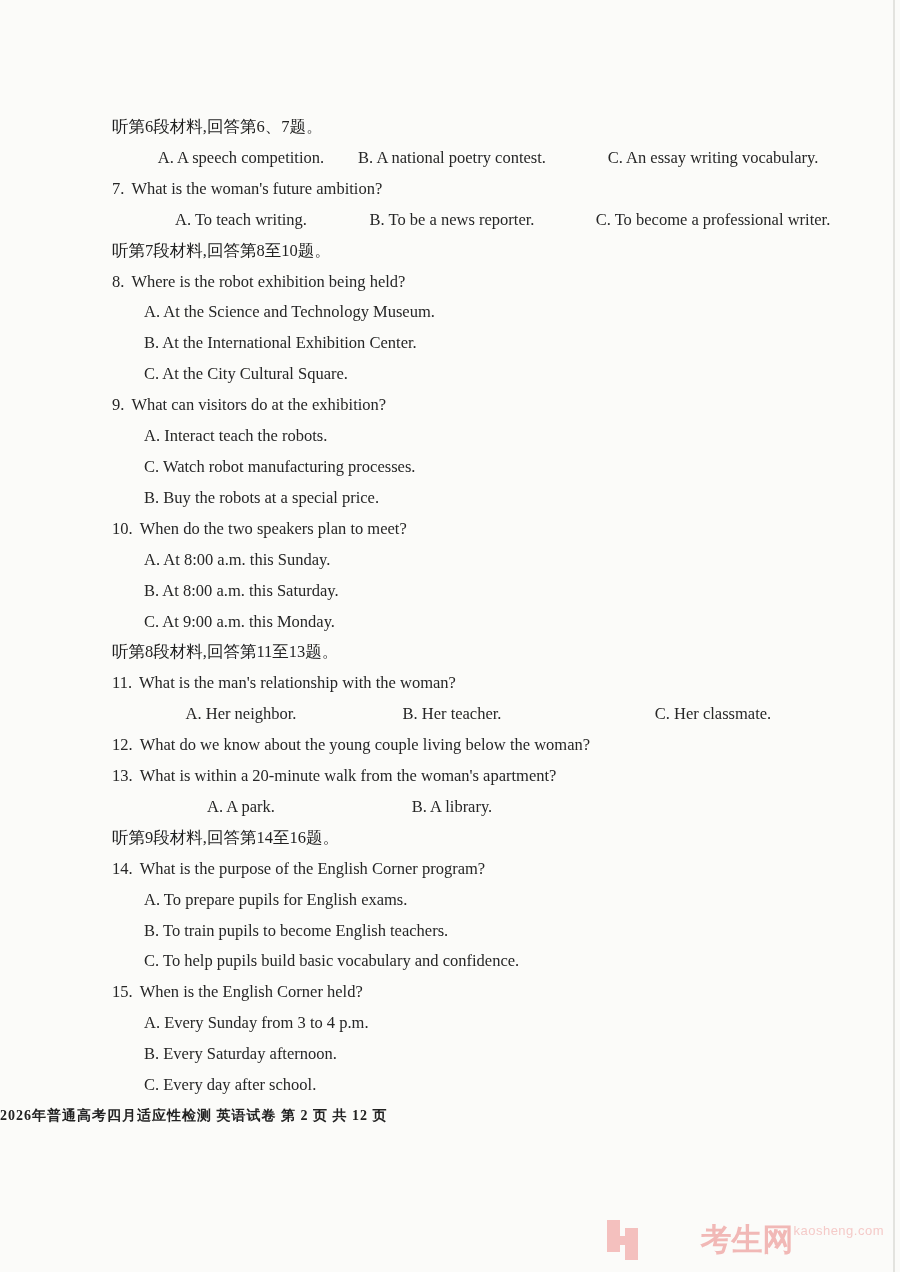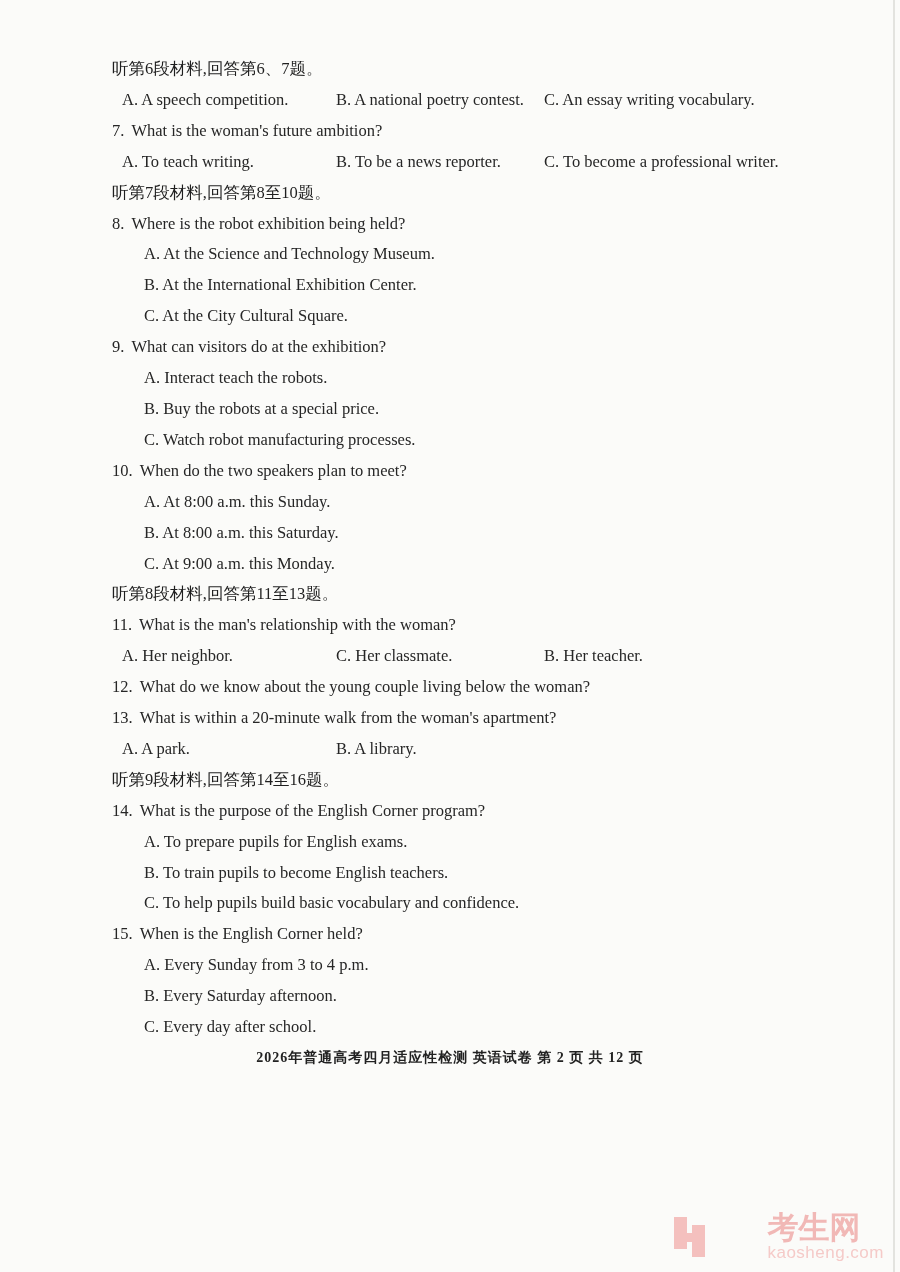--- a/index.html
+++ b/index.html
@@ -9,54 +9,54 @@
     font-family:"Liberation Serif", serif;
     color:#262626;
     position:relative;
     overflow:hidden;
   }
   .scan-edge{
     position:absolute;top:0;right:5px;width:2px;height:100%;
     background:#d8d8d4;opacity:.7;
   }
   .content{
-    padding:54px 30px 0 112px;
+    padding:112px 30px 0 112px;
     font-size:16.5px;
   }
   .line{line-height:30.9px;white-space:nowrap;}
   .section-header{line-height:30.9px;font-size:16.5px;color:#1f1f1f;}
   .q-line .q-num{margin-right:7px;}
   .opts-inline{
     display:grid;
     grid-template-columns:214px 208px 1fr;
-    margin-left:10px;
+    margin-left:22px;
     line-height:30.9px;
+    text-align:center;
   }
   .opt-line{margin-left:32px;line-height:30.9px;}
   .footer{
-    text-align:center;
     font-size:14px;
     font-weight:600;
     color:#222;
     margin-top:6px;
     letter-spacing:1px;
   }
   .watermark{
     position:absolute;
     right:16px;bottom:10px;
     display:flex;align-items:center;gap:9px;
     opacity:.85;
   }
   .wm-logo{position:relative;width:38px;height:44px;}
   .wm-logo .bar-l{position:absolute;left:2px;top:2px;width:13px;height:32px;background:#f3b6b4;}
   .wm-logo .bar-r{position:absolute;left:20px;top:10px;width:13px;height:32px;background:#f3b6b4;}
   .wm-logo .bridge{position:absolute;left:10px;top:18px;width:16px;height:9px;background:#f3b6b4;}
-  .wm-text{display:flex;flex-direction:column;line-height:1.05;margin-left:48px;}
+  .wm-text{display:flex;flex-direction:row;line-height:1.05;margin-left:48px;}
   .wm-title{font-size:31px;font-weight:bold;color:#f0adab;font-family:"Liberation Sans",sans-serif;}
-  .wm-sub{font-size:17px;color:#f4c2c0;font-family:"Liberation Sans",sans-serif;letter-spacing:.5px;}
+  .wm-sub{font-size:13px;color:#f4c2c0;font-family:"Liberation Sans",sans-serif;letter-spacing:.5px;}
 </style>
 </head>
 <body>
 
 <div class="scan-edge"></div>
 
 <div class="content" id="doc-content">
     <div class="section-header line">听第6段材料,回答第6、7题。</div>
     <div class="opts-inline">
       <span class="opt">A. A speech competition.</span>
@@ -69,32 +69,32 @@
       <span class="opt">B. To be a news reporter.</span>
       <span class="opt">C. To become a professional writer.</span>
     </div>
     <div class="section-header line">听第7段材料,回答第8至10题。</div>
     <div class="q-line line"><span class="q-num">8.</span><span class="q-text">Where is the robot exhibition being held?</span></div>
     <div class="opt-line line">A. At the Science and Technology Museum.</div>
     <div class="opt-line line">B. At the International Exhibition Center.</div>
     <div class="opt-line line">C. At the City Cultural Square.</div>
     <div class="q-line line"><span class="q-num">9.</span><span class="q-text">What can visitors do at the exhibition?</span></div>
     <div class="opt-line line">A. Interact teach the robots.</div>
+    <div class="opt-line line">C. Watch robot manufacturing processes.</div>
     <div class="opt-line line">B. Buy the robots at a special price.</div>
-    <div class="opt-line line">C. Watch robot manufacturing processes.</div>
     <div class="q-line line"><span class="q-num">10.</span><span class="q-text">When do the two speakers plan to meet?</span></div>
     <div class="opt-line line">A. At 8:00 a.m.  this Sunday.</div>
     <div class="opt-line line">B. At 8:00 a.m.  this Saturday.</div>
     <div class="opt-line line">C. At 9:00 a.m.  this Monday.</div>
     <div class="section-header line">听第8段材料,回答第11至13题。</div>
     <div class="q-line line"><span class="q-num">11.</span><span class="q-text">What is the man's relationship with the woman?</span></div>
     <div class="opts-inline">
       <span class="opt">A. Her neighbor.</span>
+      <span class="opt">B. Her teacher.</span>
       <span class="opt">C. Her classmate.</span>
-      <span class="opt">B. Her teacher.</span>
     </div>
     <div class="q-line line"><span class="q-num">12.</span><span class="q-text">What do we know about the young couple living below the woman?</span></div>
     <div class="q-line line"><span class="q-num">13.</span><span class="q-text">What is within a 20-minute walk from the woman's apartment?</span></div>
     <div class="opts-inline">
       <span class="opt">A. A park.</span>
       <span class="opt">B. A library.</span>
     </div>
     <div class="section-header line">听第9段材料,回答第14至16题。</div>
     <div class="q-line line"><span class="q-num">14.</span><span class="q-text">What is the purpose of the English Corner program?</span></div>
     <div class="opt-line line">A. To prepare pupils for English exams.</div>

